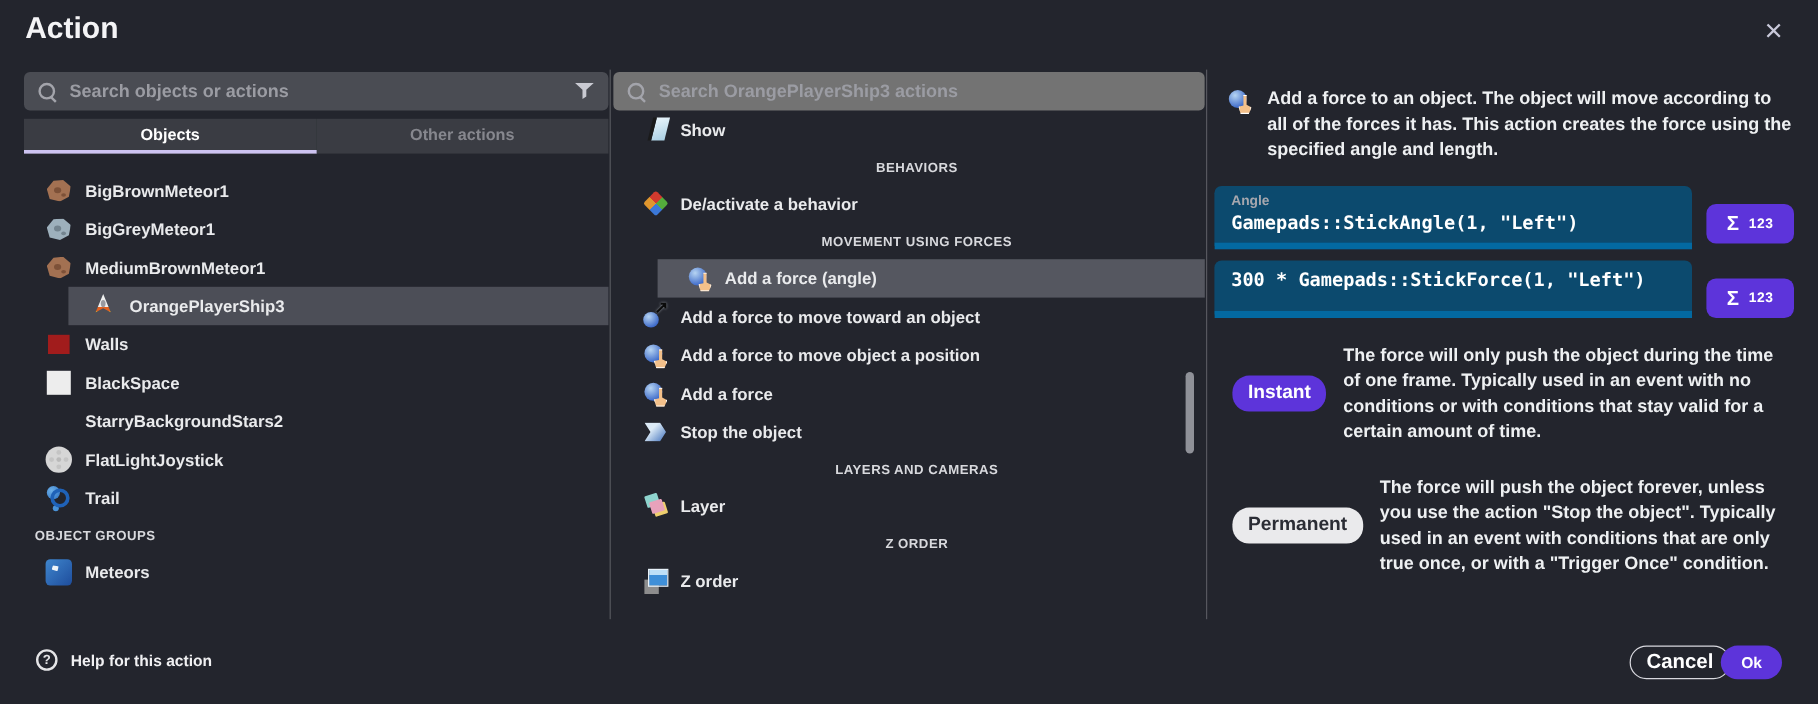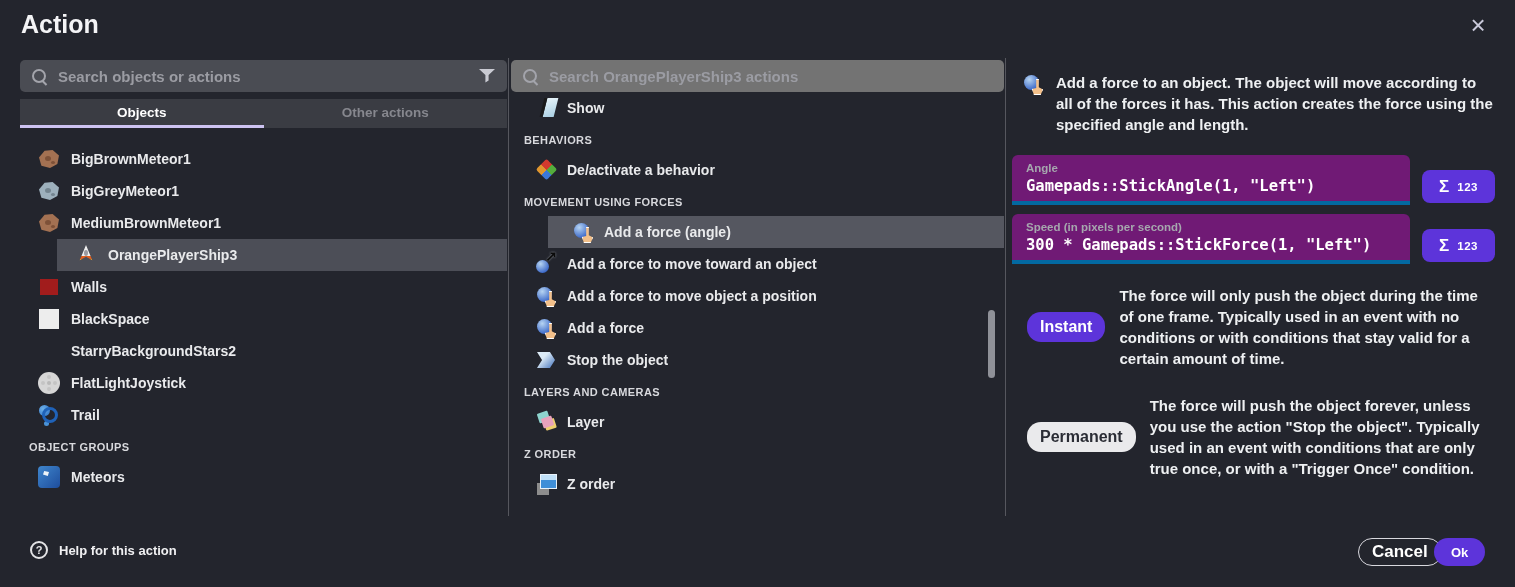--- a/index.html
+++ b/index.html
@@ -38,21 +38,21 @@
   .tab.sel { color:#ffffff; border-bottom-color:#cdc3f1; }
 
   
   .row { height:32px; display:flex; align-items:center; gap:10px; padding-left:17px; }
   .row.sel { background:#4c4e57;margin-left:37px; }
   .row-label { font-size:14px; font-weight:700; color:#e9eaec; white-space:nowrap; }
   .section-h { margin-top:8px; margin-bottom:6px; height:16px; line-height:16px;
     font-size:11px; font-weight:700; letter-spacing:.4px; color:#d8d9dd; padding-left:9px; }
   .mid-panel .row { padding-left:24px; gap:8px; width:481px; }
   .mid-panel .row.sel { background:#555760; }
-  .mid-panel .section-h { padding-left:13px; }
+  .mid-panel .section-h { padding-left:13px;text-align:center; }
   .scroll-thumb { position:absolute; left:988px; top:310px; width:7px; height:68px;
     border-radius:4px; background:#8f9198; }
 
   
   .icn { width:24px; height:24px; position:relative; flex:none; display:inline-block; }
   .icn-none { }
   .icn-meteor-brown::before, .icn-meteor-grey::before { content:""; position:absolute; inset:3px 2px;
     clip-path:polygon(28% 4%,68% 0,100% 30%,92% 78%,55% 100%,12% 88%,0 42%); }
   .icn-meteor-brown::before { background:#a37152; }
   .icn-meteor-grey::before  { background:#9db0bc; }
@@ -116,22 +116,22 @@
     background:#c9cad2; clip-path:polygon(0 0,100% 0,60% 42%,60% 82%,40% 96%,40% 42%); }
   .icn-help { width:18px; height:18px; border:2px solid #e4e4e6; border-radius:50%; color:#e4e4e6;
     font-size:11px; font-weight:700; display:flex; align-items:center; justify-content:center; flex:none; }
   .icn-help::before { content:"?"; }
 
   
   .desc-row { display:flex; gap:10px; padding-left:10px; margin-top:12px; }
   .desc-text { font-size:15px; line-height:21px; font-weight:700; color:#eef0f2; }
   .field-row { display:flex; gap:12px; margin-top:20px; }
   .field-row + .field-row { margin-top:9px; }
-  .field-box { flex:1; background:#701a75; border-radius:6px 6px 0 0;
-    border-bottom:4px solid #0369a1; padding:7px 14px 6px; }
+  .field-box { flex:1; background:#0c4a6e; border-radius:6px 6px 0 0;
+    border-bottom:6px solid #0369a1; padding:7px 14px 6px; }
   .field-label { font-size:11.5px; font-weight:600; color:#a6a7ae; margin-bottom:3px; }
   .field-input { width:100%; background:none; border:none; outline:none; color:#ffffff;
     font-family:"DejaVu Sans Mono", monospace; font-size:15.5px; font-weight:600; }
   .sigma-btn { width:73px; height:33px; margin-top:15px; flex:none;
     background:var(--accent,#5d34da); border:none; border-radius:8px;
     display:flex; align-items:center; justify-content:center; gap:8px; color:#fff; }
   .sigma { font-size:17px; font-weight:700; }
   .one23 { font-size:11.5px; font-weight:700; letter-spacing:.5px; }
   .mode-row { display:flex; align-items:center; gap:14px; padding-left:15px; margin-top:21px; }
   .mode-row + .mode-row { margin-top:26px; }
@@ -274,21 +274,21 @@
   </div>
   <div id="fields">
       <div class="field-row">
         <div class="field-box"><div class="field-label">Angle</div><input class="field-input" spellcheck="false" value="Gamepads::StickAngle(1, &quot;Left&quot;)" style=""></div>
         <button class="sigma-btn">
           <span class="sigma">Σ</span>
           <span class="one23">123</span>
         </button>
       </div>
       <div class="field-row">
-        <div class="field-box"><div class="field-label">Speed (in pixels per second)</div><input class="field-input" spellcheck="false" value="300 * Gamepads::StickForce(1, &quot;Left&quot;)" style=""></div>
+        <div class="field-box"><input class="field-input" spellcheck="false" value="300 * Gamepads::StickForce(1, &quot;Left&quot;)" style=""></div>
         <button class="sigma-btn">
           <span class="sigma">Σ</span>
           <span class="one23">123</span>
         </button>
       </div>
     </div>
   <div id="modes">
       <div class="mode-row">
         <button class="pill pill-primary">Instant</button>
         <div class="mode-text">The force will only push the object during the time of one frame. Typically used in an event with no conditions or with conditions that stay valid for a certain amount of time.</div>

